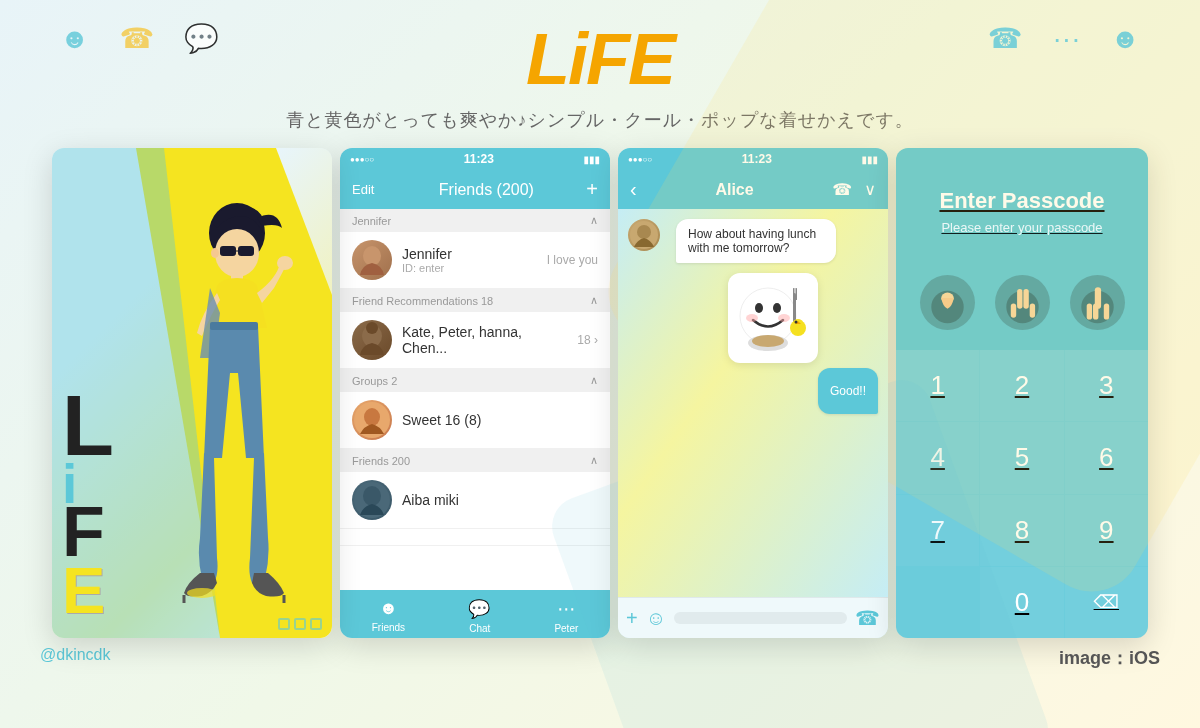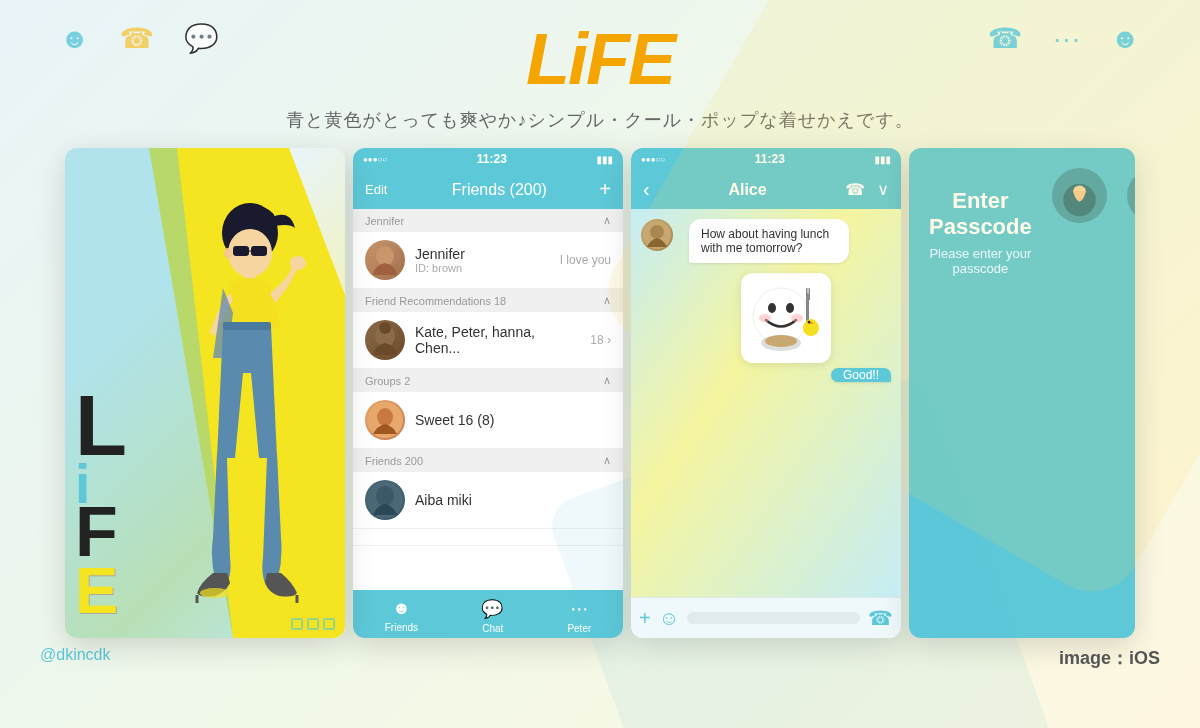--- a/index.html
+++ b/index.html
@@ -266,21 +266,21 @@
       padding: 8px 12px;
       font-size: 12px;
       color: #333;
       max-width: 160px;
       box-shadow: 0 1px 3px rgba(0,0,0,0.1);
     }
 
     .bubble-sent {
       background: #5cc8d8;
       border-radius: 12px 12px 2px 12px;
-      padding: 0 12px;
+      padding: 16px 12px;
       font-size: 12px;
       color: white;
       max-width: 120px;
       box-shadow: 0 1px 3px rgba(0,0,0,0.1);
     }
 
     .chat-input {
       background: white;
       display: flex;
       align-items: center;
@@ -293,25 +293,26 @@
       flex: 1;
       background: #f0f0f0;
       border-radius: 20px;
       padding: 6px 12px;
       font-size: 12px;
       color: #999;
     }
 
     
     .screen-passcode {
-      width: 226px;
+      width: 252px;
       height: 490px;
       background: #5cc8d8;
       display: flex;
-      flex-direction: row;
+      flex-direction: column;
+      text-decoration: underline;
     }
 
     .passcode-header {
       padding: 40px 20px 20px;
       text-align: center;
       color: white;
     }
 
     .passcode-title {
       font-size: 22px;
@@ -584,21 +585,21 @@
         </div>
         <div class="list-item">
           <div class="avatar-circle av-jennifer">
             <svg viewBox="0 0 40 40" width="40" height="40">
               <ellipse cx="20" cy="16" rx="9" ry="10" fill="#c8956c"></ellipse>
               <path d="M8 35 Q10 25 20 23 Q30 25 32 35" fill="#a06040"></path>
             </svg>
           </div>
           <div class="item-info">
             <div class="item-name">Jennifer</div>
-            <div class="item-sub">ID: brown</div>
+            <div class="item-sub">ID: enter</div>
           </div>
           <span class="item-badge">I love you</span>
         </div>
 
         <div class="section-header">
           <span>Friend Recommendations 18</span>
           <span>∧</span>
         </div>
         <div class="list-item">
           <div class="avatar-circle av-kate">

